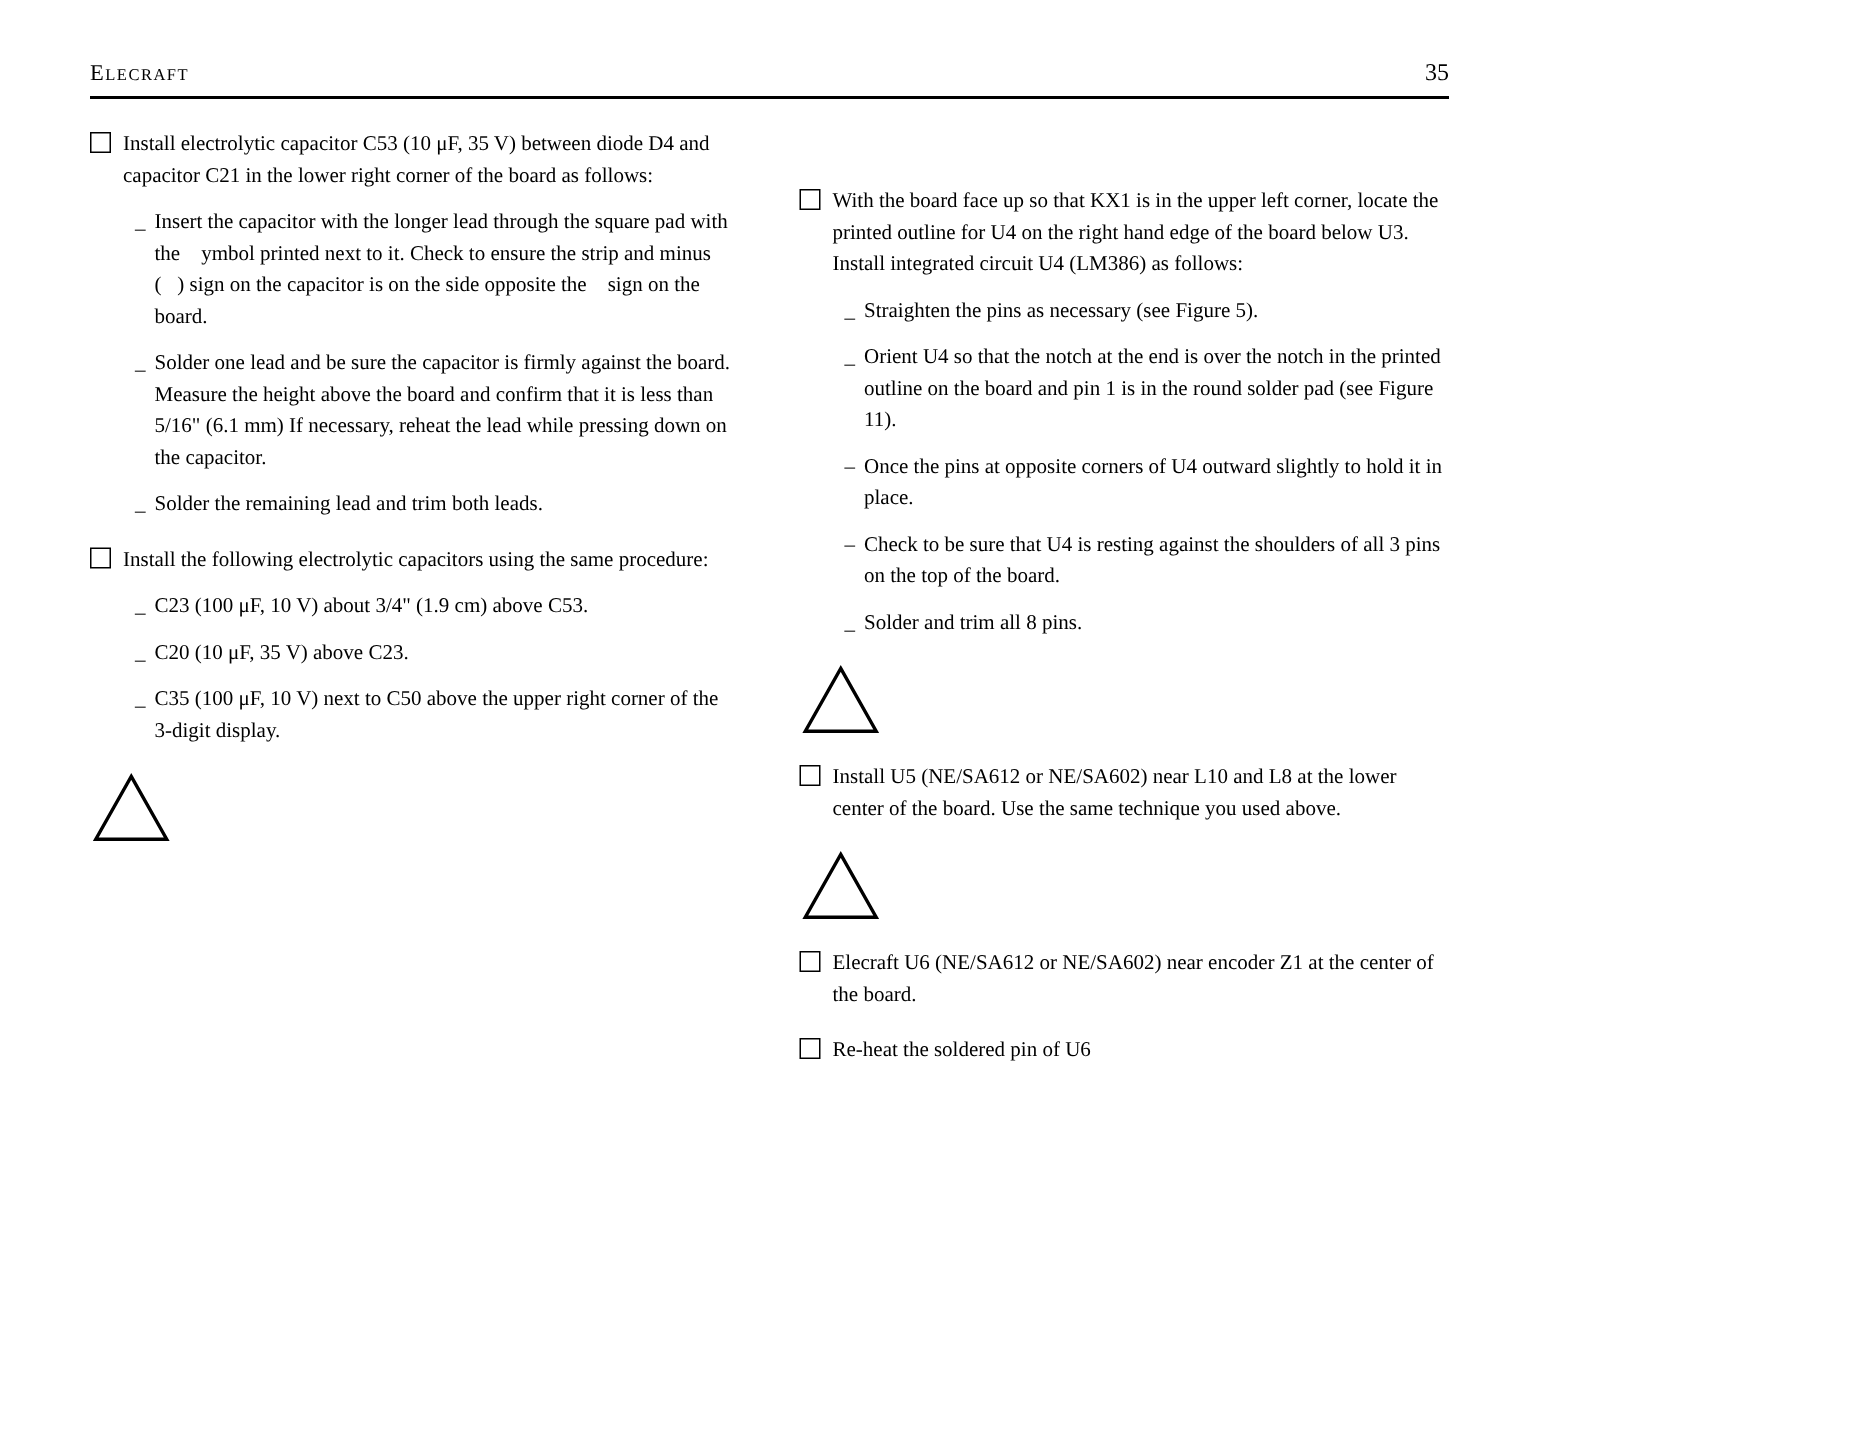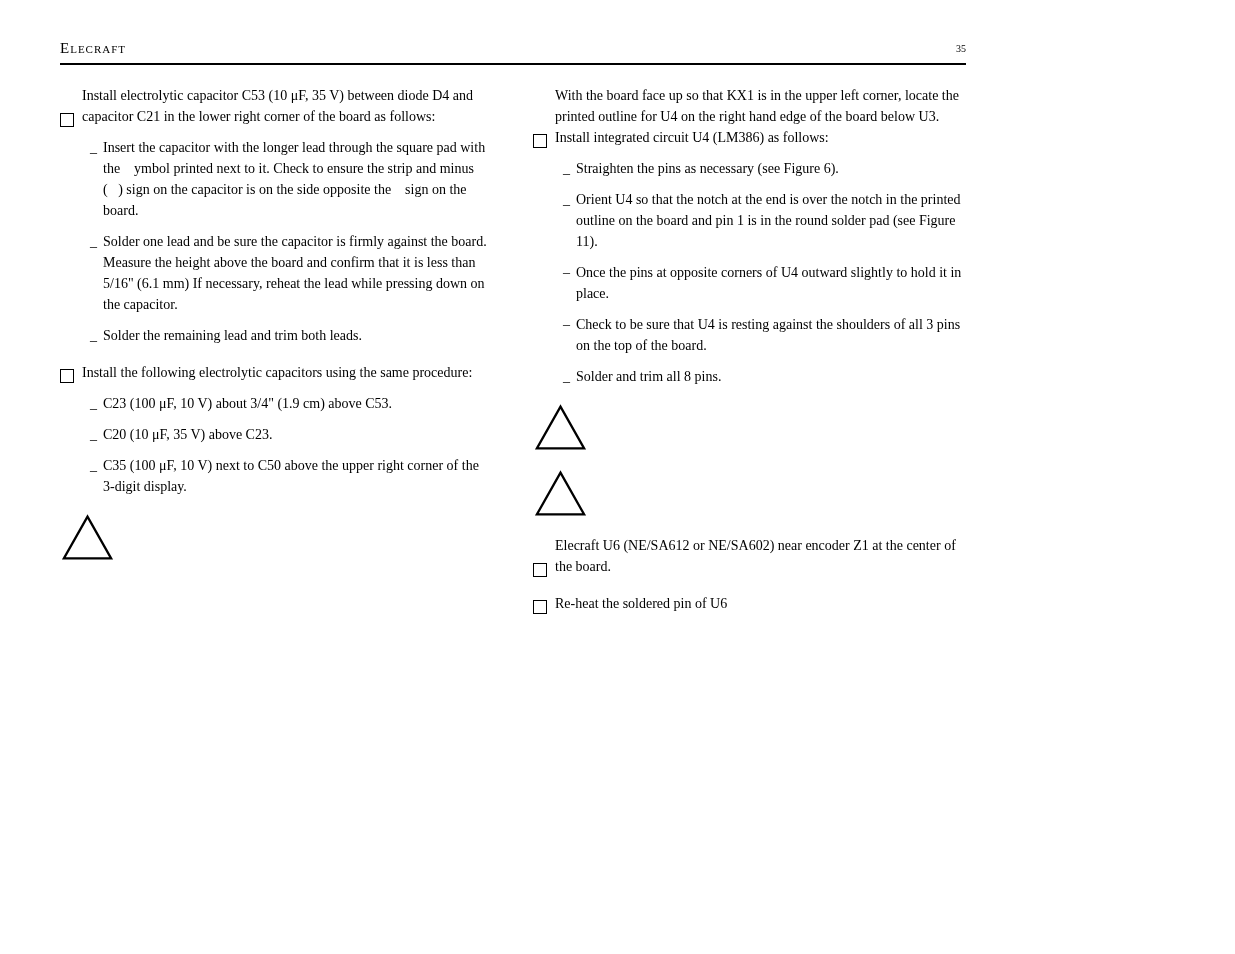--- a/index.html
+++ b/index.html
@@ -25,38 +25,39 @@
       padding-bottom: 6px;
       margin-bottom: 20px;
     }
     .header-title {
       font-size: 15px;
       font-variant: small-caps;
       letter-spacing: 1px;
       font-weight: normal;
     }
     .header-page {
-      font-size: 10px;
+      font-size: 16px;
     }
     .columns {
       display: flex;
       gap: 40px;
     }
     .col-left {
       flex: 1;
     }
     .col-right {
       flex: 1;
+      margin-top: 38px;
     }
     .section {
       margin-bottom: 16px;
     }
     .checkbox-row {
       display: flex;
-      align-items: flex-end;
+      align-items: flex-start;
       gap: 8px;
       margin-bottom: 10px;
     }
     .checkbox {
       width: 14px;
       height: 14px;
       border: 1.5px solid #000;
       display: inline-block;
       flex-shrink: 0;
       margin-top: 2px;
@@ -160,21 +161,21 @@
     <div class="col-right">
 
       <div class="section">
         <div class="checkbox-row">
           <span class="checkbox"></span>
           <span class="checkbox-text">With the board face up so that KX1 is in the upper left corner, locate the printed outline for U4 on the right hand edge of the board below U3. Install integrated circuit U4 (LM386) as follows:</span>
         </div>
         <div class="bullet-list">
           <div class="bullet-item">
             <span class="bullet-dash">_</span>
-            <span class="bullet-content">Straighten the pins as necessary (see Figure 6).</span>
+            <span class="bullet-content">Straighten the pins as necessary (see Figure 5).</span>
           </div>
           <div class="bullet-item">
             <span class="bullet-dash">_</span>
             <span class="bullet-content">Orient U4 so that the notch at the end is over the notch in the printed outline on the board and pin 1 is in the round solder pad (see Figure 11).</span>
           </div>
           <div class="bullet-item">
             <span class="bullet-dash">–</span>
             <span class="bullet-content">Once the pins at opposite corners of  U4 outward slightly to hold it in place.</span>
           </div>
           <div class="bullet-item">
@@ -187,20 +188,26 @@
           </div>
         </div>
       </div>
 
       <div class="warning-block">
         <svg class="triangle-svg" viewBox="0 0 60 55" xmlns="http://www.w3.org/2000/svg">
           <polygon points="30,4 56,50 4,50" fill="none" stroke="#000" stroke-width="2.5"></polygon>
         </svg>
       </div>
 
+      <div class="section">
+        <div class="checkbox-row">
+          <span class="checkbox"></span>
+          <span class="checkbox-text">Install U5 (NE/SA612 or NE/SA602) near L10 and L8 at the lower center of the board. Use the same technique you used above.</span>
+        </div>
+      </div>
 
       <div class="warning-block">
         <svg class="triangle-svg" viewBox="0 0 60 55" xmlns="http://www.w3.org/2000/svg">
           <polygon points="30,4 56,50 4,50" fill="none" stroke="#000" stroke-width="2.5"></polygon>
         </svg>
       </div>
 
       <div class="section">
         <div class="checkbox-row">
           <span class="checkbox"></span>

